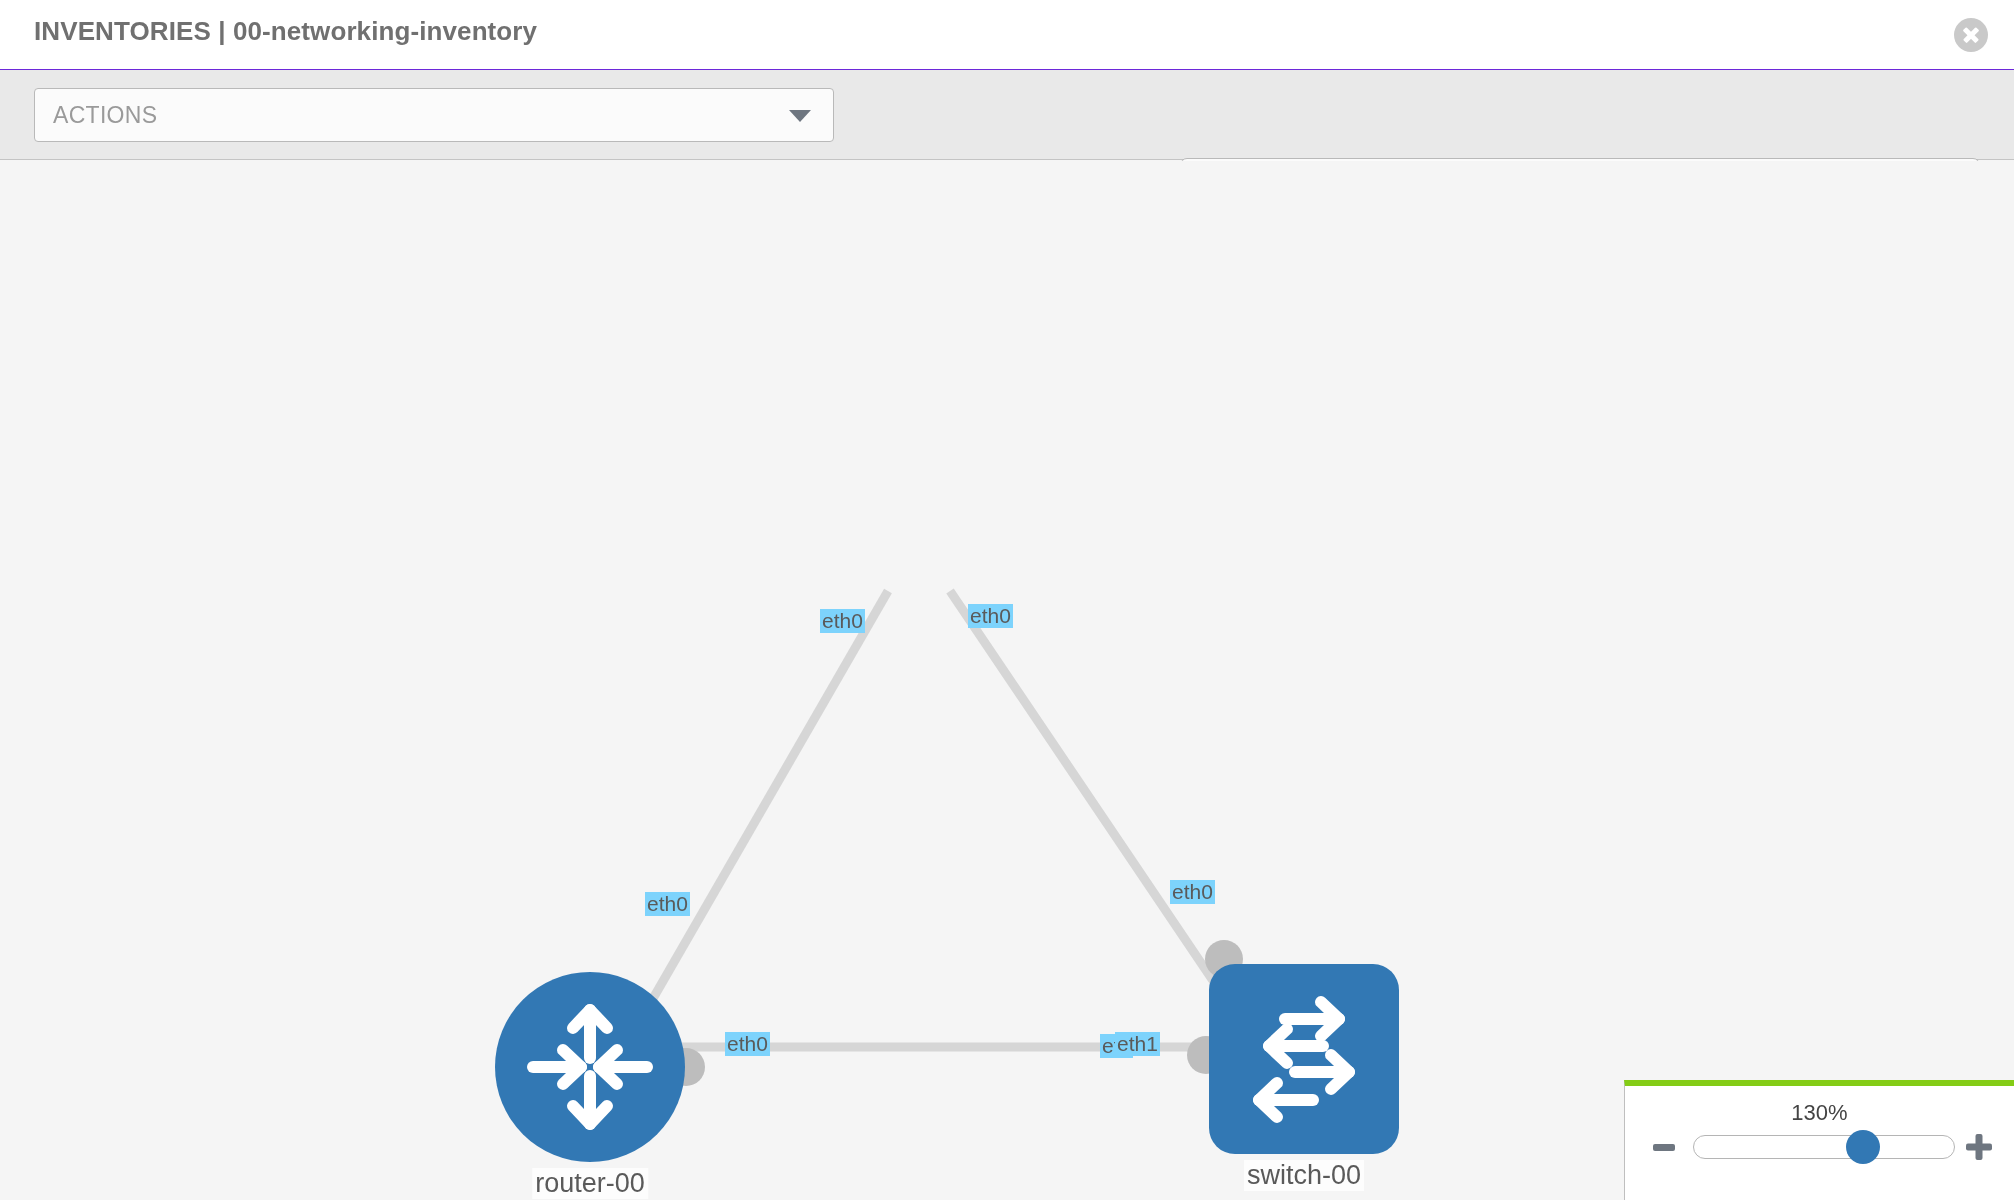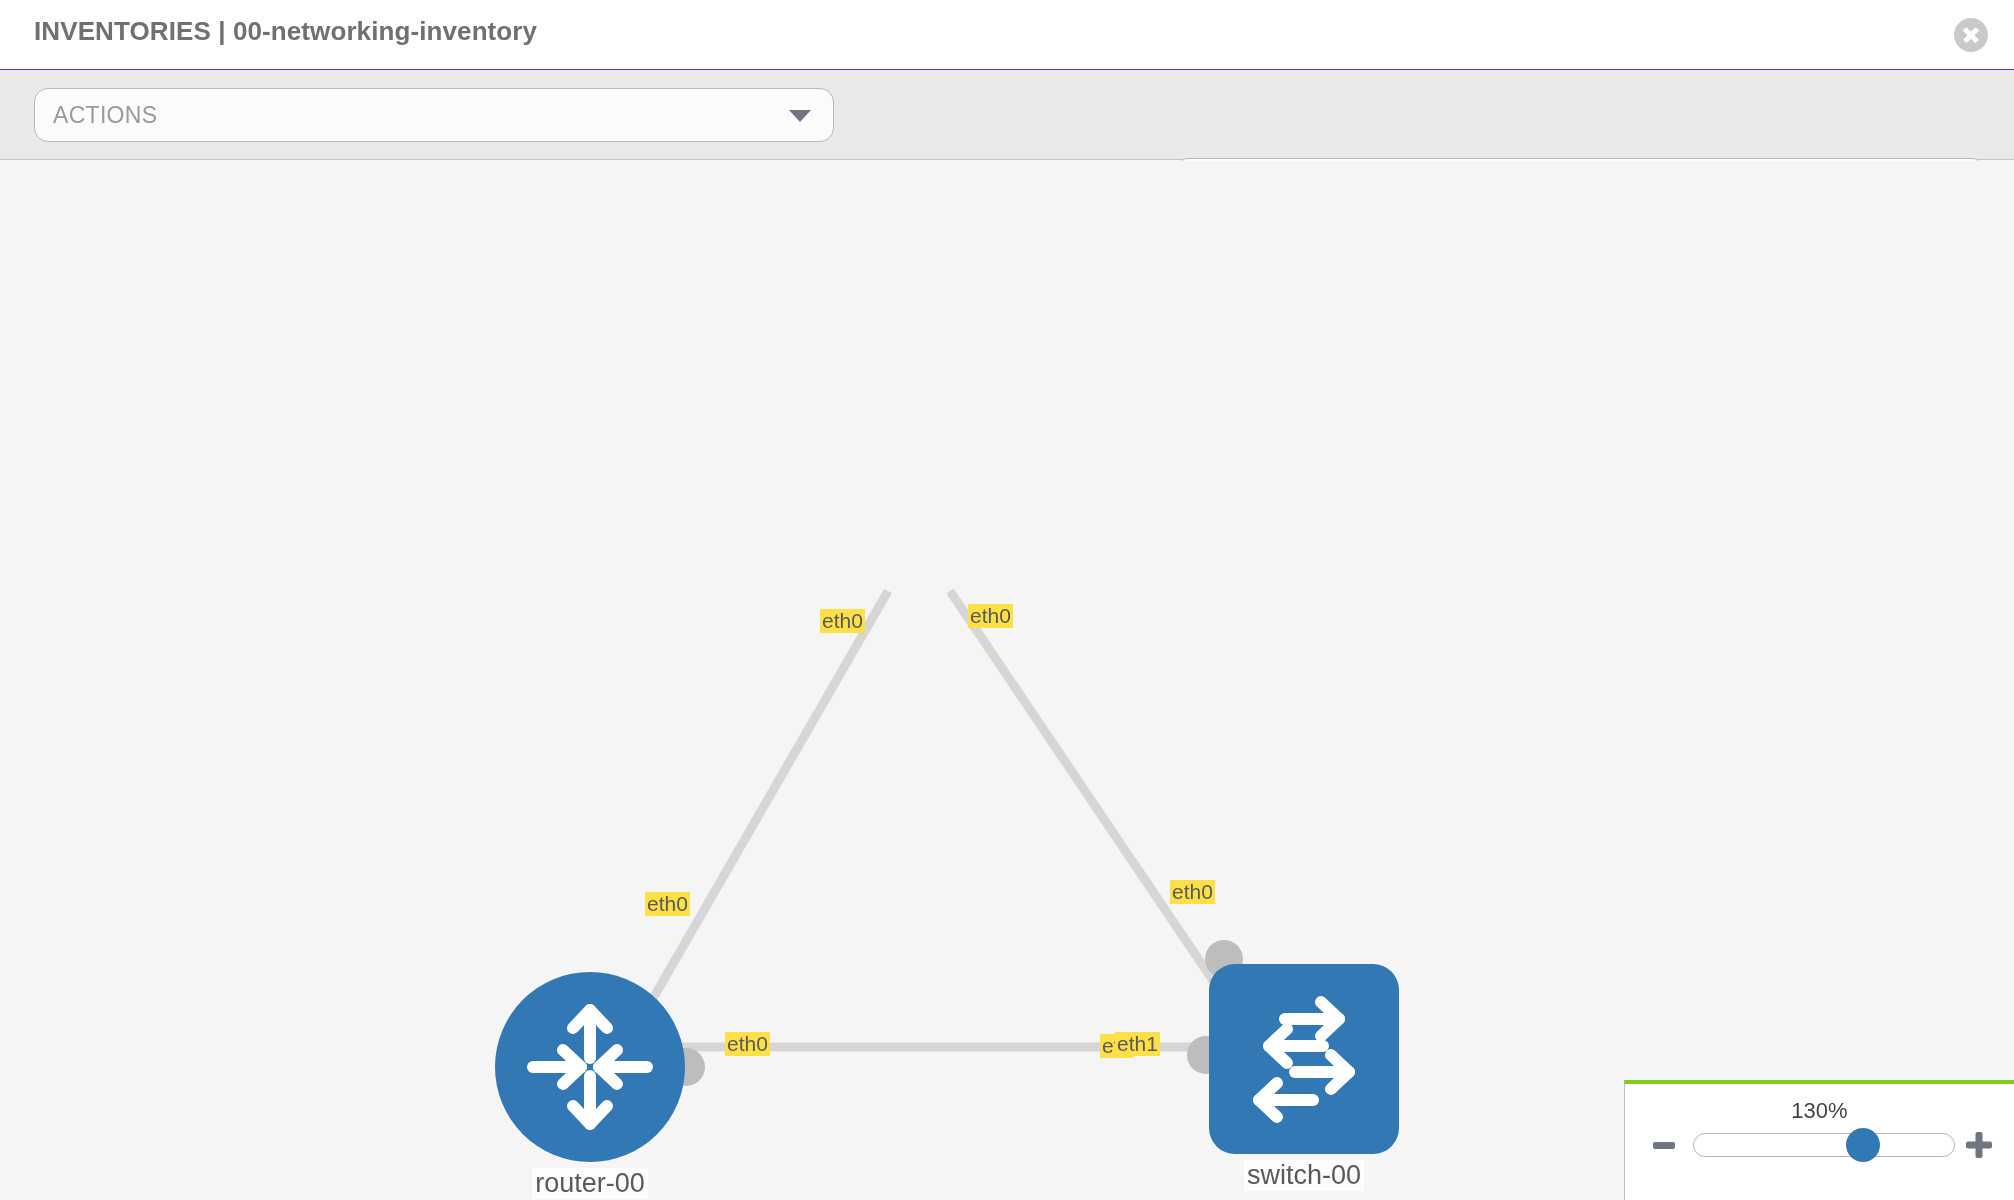--- a/index.html
+++ b/index.html
@@ -45,21 +45,21 @@
     position: absolute; top: 70px; left: 0;
     width: 2014px; height: 90px;
     background: #e9e9e9;
     border-bottom: 1px solid #c4c4c4;
   }
   .actions-select {
     position: absolute; left: 34px; top: 18px;
     width: 800px; height: 54px;
     background: #fbfbfb;
     border: 1px solid #b9b9b9;
-    border-radius: 14px;
+    border-radius: 4px;
     cursor: pointer;
   }
   .actions-label {
     position: absolute; left: 18px; top: 13px;
     font-size: 23px; color: #9a9a9a; letter-spacing: .3px;
   }
   .caret {
     position: absolute; right: 22px; top: 50%;
     width: 0; height: 0; margin-top: -5px;
     border-left: 11px solid transparent;
@@ -115,31 +115,31 @@
   .port-dot {
     position: absolute;
     width: 38px; height: 38px;
     border-radius: 50%;
     background: #bdbdbd;
   }
   .link-label {
     position: absolute;
     font-size: 21px;
     color: #5a5a5a;
-    background: #fde047;
+    background: #7dd3fc;
     padding: 0 2px;
     white-space: nowrap;
   }
 
   
   .zoom-panel {
     position: absolute; right: 0; bottom: 0;
     width: 390px; height: 120px;
     background: #ffffff;
-    border-top: 4px solid #84cc16;
+    border-top: 6px solid #84cc16;
     border-left: 1px solid #bfbfbf;
     padding-left: 48px;
   }
   .zoom-value {
     position: absolute; top: 14px; left: 0; width: 100%;
     text-align: center;
     font-size: 22px; color: #444;
   }
   .zoom-minus {
     position: absolute; left: 28px; top: 58px;

